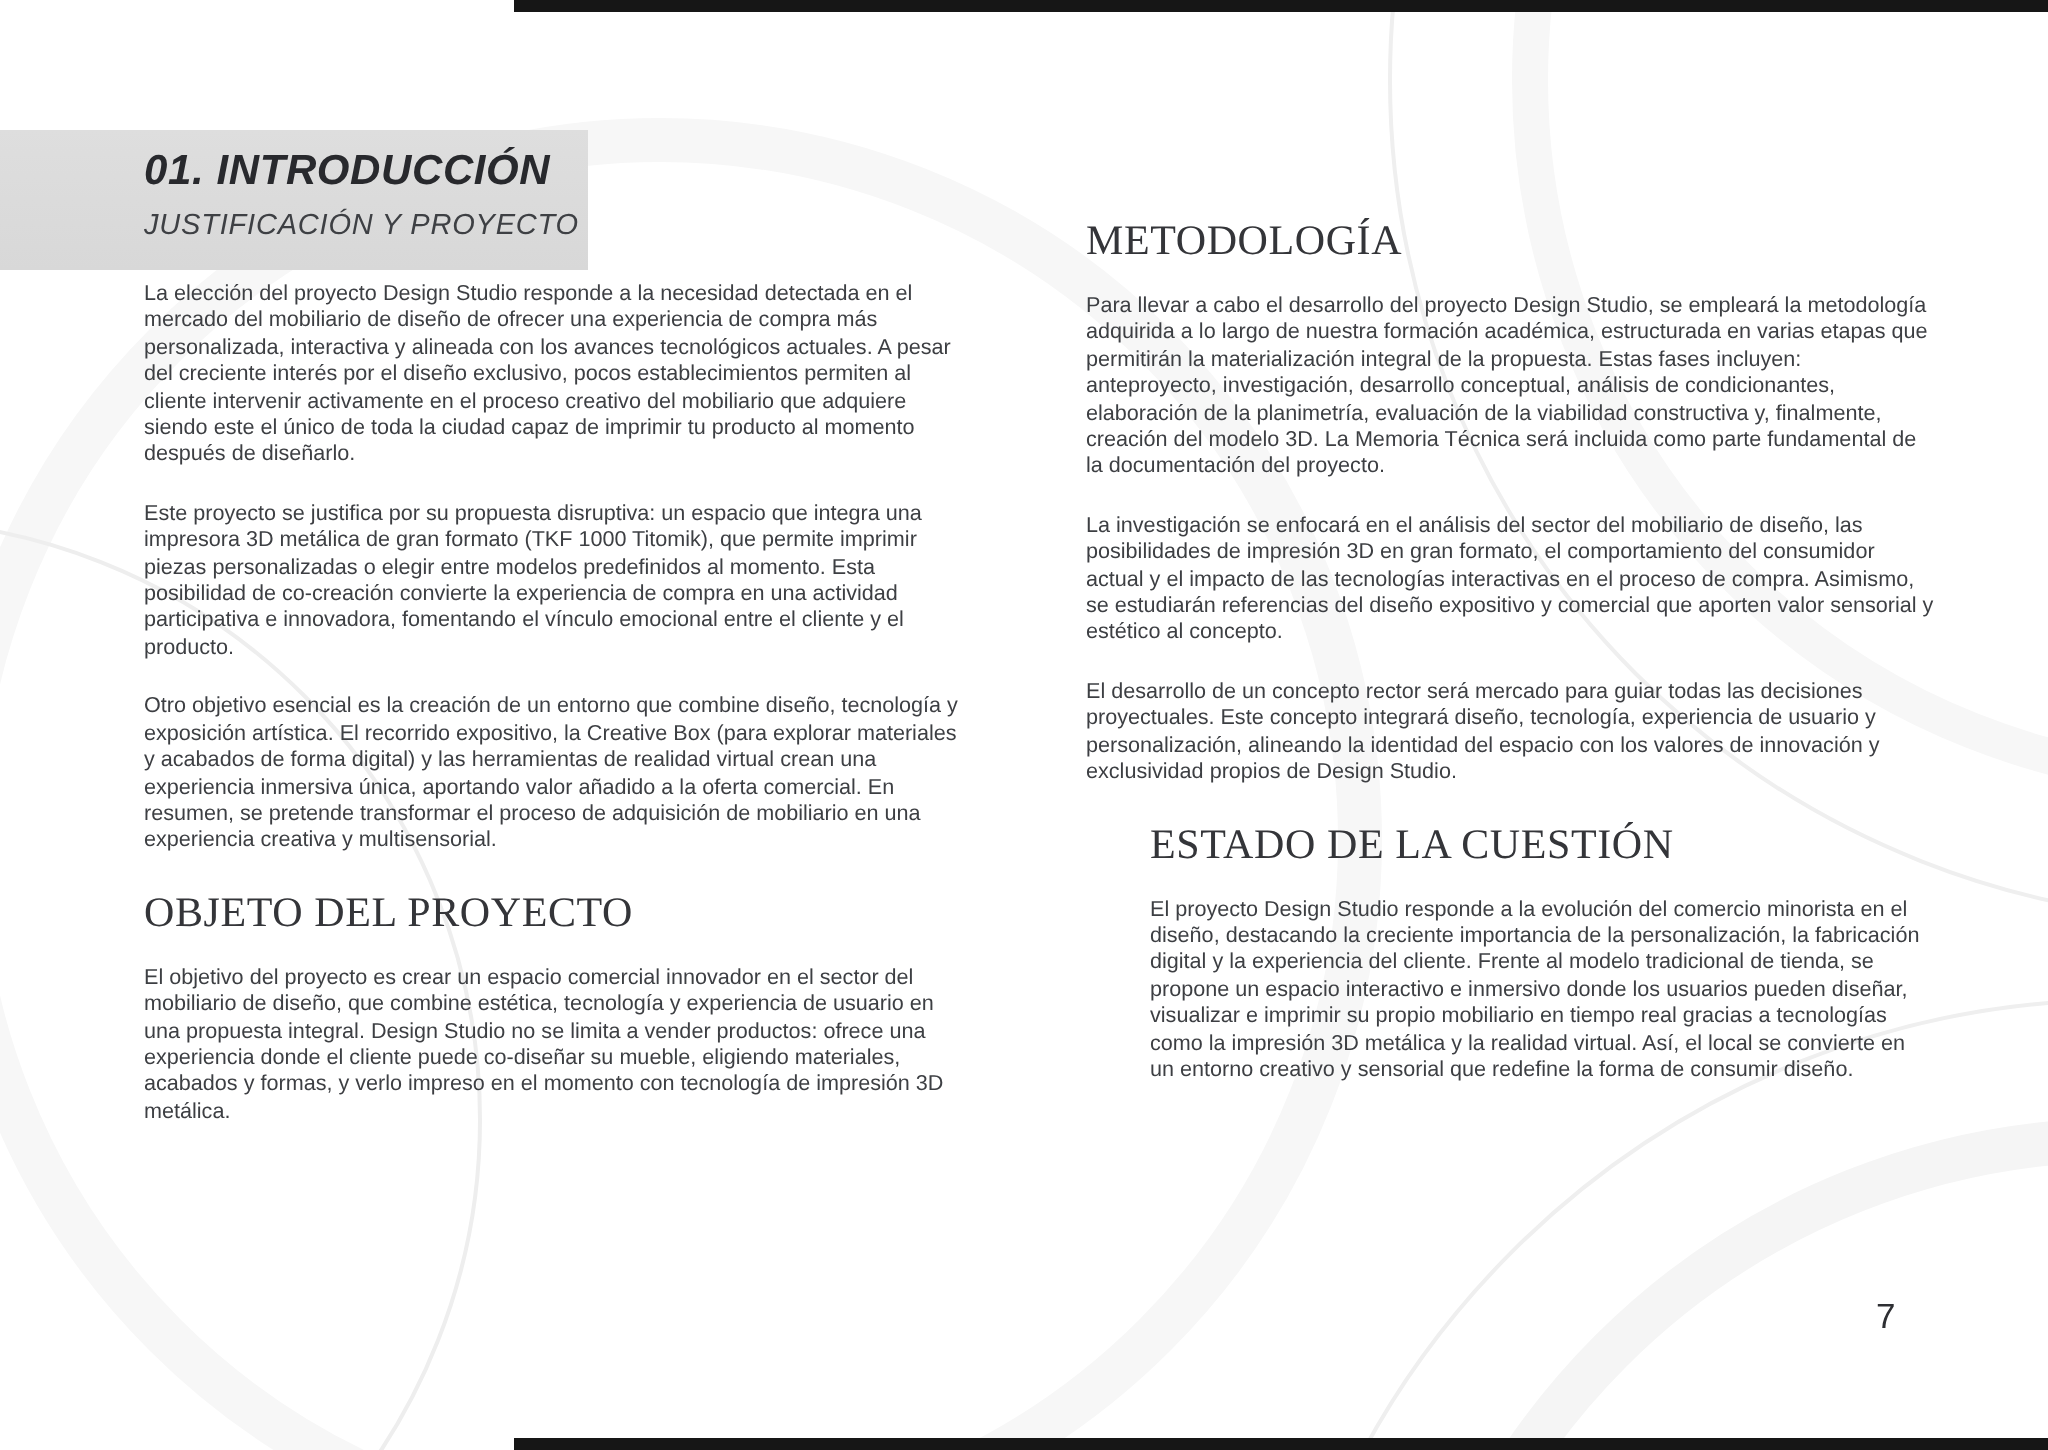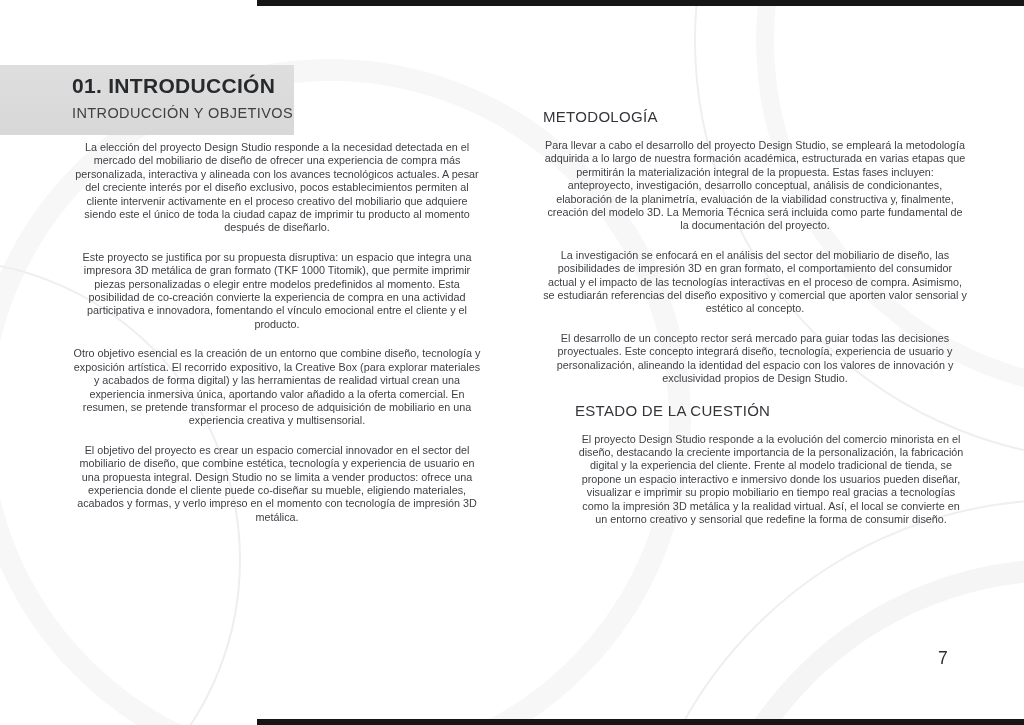--- a/index.html
+++ b/index.html
@@ -16,44 +16,46 @@
 
   .bar{position:absolute;left:257px;right:0;height:6px;background:#161616;}
   .bar-top{top:0;}
   .bar-bottom{bottom:0;}
 
   .banner{
     position:absolute;left:0;top:65px;width:294px;height:70px;
     background:linear-gradient(180deg,#dedede 0%,#d8d8d8 100%);
     box-sizing:border-box;
     padding:9px 0 0 72px;
+    font-style:italic;
   }
   .chapter-title{
     font-size:21px;font-weight:800;letter-spacing:.3px;color:#28292d;
     white-space:nowrap;
   }
   .chapter-subtitle{
     margin-top:7px;
     font-size:14.5px;font-weight:400;letter-spacing:.4px;color:#3e4044;
     white-space:nowrap;
   }
 
   .col{position:absolute;}
   .col-left{left:72px;top:141px;width:410px;}
   .col-right{left:543px;top:108px;width:424px;}
 
   .body-p{
     margin:0 0 16px 0;
     font-size:10.8px;line-height:13.4px;color:#3d3f43;
-    text-align:center;
+    text-align:left;
   }
   .section-heading{
     margin:8px 0 14px 0;
-    font-size:15px;font-weight:400;letter-spacing:.3px;color:#343539;
+    font-size:21px;font-weight:400;letter-spacing:.3px;color:#343539;
     white-space:nowrap;
+    font-family:Liberation Serif, serif;
   }
   .col-right .section-heading:first-child{margin-top:0;}
   .indent-block{margin-left:32px;}
 
   .page-number{
     position:absolute;left:938px;top:648px;
     font-size:17.5px;color:#2e2f33;font-weight:400;
   }
 </style>
 </head>
@@ -70,28 +72,29 @@
     <circle cx="1060" cy="930" r="430" fill="none" stroke="#efefef" stroke-width="2"></circle>
   </svg>
 
   <div class="content">
 
     <div class="bar bar-top"></div>
     <div class="bar bar-bottom"></div>
 
     <div class="banner">
       <div class="chapter-title">01. INTRODUCCIÓN</div>
-      <div class="chapter-subtitle">INTRODUCCIÓN Y OBJETIVOS</div>
+      <div class="chapter-subtitle">JUSTIFICACIÓN Y PROYECTO</div>
     </div>
 
     <div class="col col-left">
       <p class="body-p">La elección del proyecto Design Studio responde a la necesidad detectada en el mercado del mobiliario de diseño de ofrecer una experiencia de compra más personalizada, interactiva y alineada con los avances tecnológicos actuales. A pesar del creciente interés por el diseño exclusivo, pocos establecimientos permiten al cliente intervenir activamente en el proceso creativo del mobiliario que adquiere siendo este el único de toda la ciudad capaz de imprimir tu producto al momento después de diseñarlo.</p>
       <p class="body-p">Este proyecto se justifica por su propuesta disruptiva: un espacio que integra una impresora 3D metálica de gran formato (TKF 1000 Titomik), que permite imprimir piezas personalizadas o elegir entre modelos predefinidos al momento. Esta posibilidad de co-creación convierte la experiencia de compra en una actividad participativa e innovadora, fomentando el vínculo emocional entre el cliente y el producto.</p>
       <p class="body-p">Otro objetivo esencial es la creación de un entorno que combine diseño, tecnología y exposición artística. El recorrido expositivo, la Creative Box (para explorar materiales y acabados de forma digital) y las herramientas de realidad virtual crean una experiencia inmersiva única, aportando valor añadido a la oferta comercial. En resumen, se pretende transformar el proceso de adquisición de mobiliario en una experiencia creativa y multisensorial.</p>
 
+      <div class="section-heading">OBJETO DEL PROYECTO</div>
       <p class="body-p">El objetivo del proyecto es crear un espacio comercial innovador en el sector del mobiliario de diseño, que combine estética, tecnología y experiencia de usuario en una propuesta integral. Design Studio no se limita a vender productos: ofrece una experiencia donde el cliente puede co-diseñar su mueble, eligiendo materiales, acabados y formas, y verlo impreso en el momento con tecnología de impresión 3D metálica.</p>
     </div>
 
     <div class="col col-right">
       <div class="section-heading">METODOLOGÍA</div>
       <p class="body-p">Para llevar a cabo el desarrollo del proyecto Design Studio, se empleará la metodología adquirida a lo largo de nuestra formación académica, estructurada en varias etapas que permitirán la materialización integral de la propuesta. Estas fases incluyen: anteproyecto, investigación, desarrollo conceptual, análisis de condicionantes, elaboración de la planimetría, evaluación de la viabilidad constructiva y, finalmente, creación del modelo 3D. La Memoria Técnica será incluida como parte fundamental de la documentación del proyecto.</p>
       <p class="body-p">La investigación se enfocará en el análisis del sector del mobiliario de diseño, las posibilidades de impresión 3D en gran formato, el comportamiento del consumidor actual y el impacto de las tecnologías interactivas en el proceso de compra. Asimismo, se estudiarán referencias del diseño expositivo y comercial que aporten valor sensorial y estético al concepto.</p>
       <p class="body-p">El desarrollo de un concepto rector será mercado para guiar todas las decisiones proyectuales. Este concepto integrará diseño, tecnología, experiencia de usuario y personalización, alineando la identidad del espacio con los valores de innovación y exclusividad propios de Design Studio.</p>
 
       <div class="indent-block">

